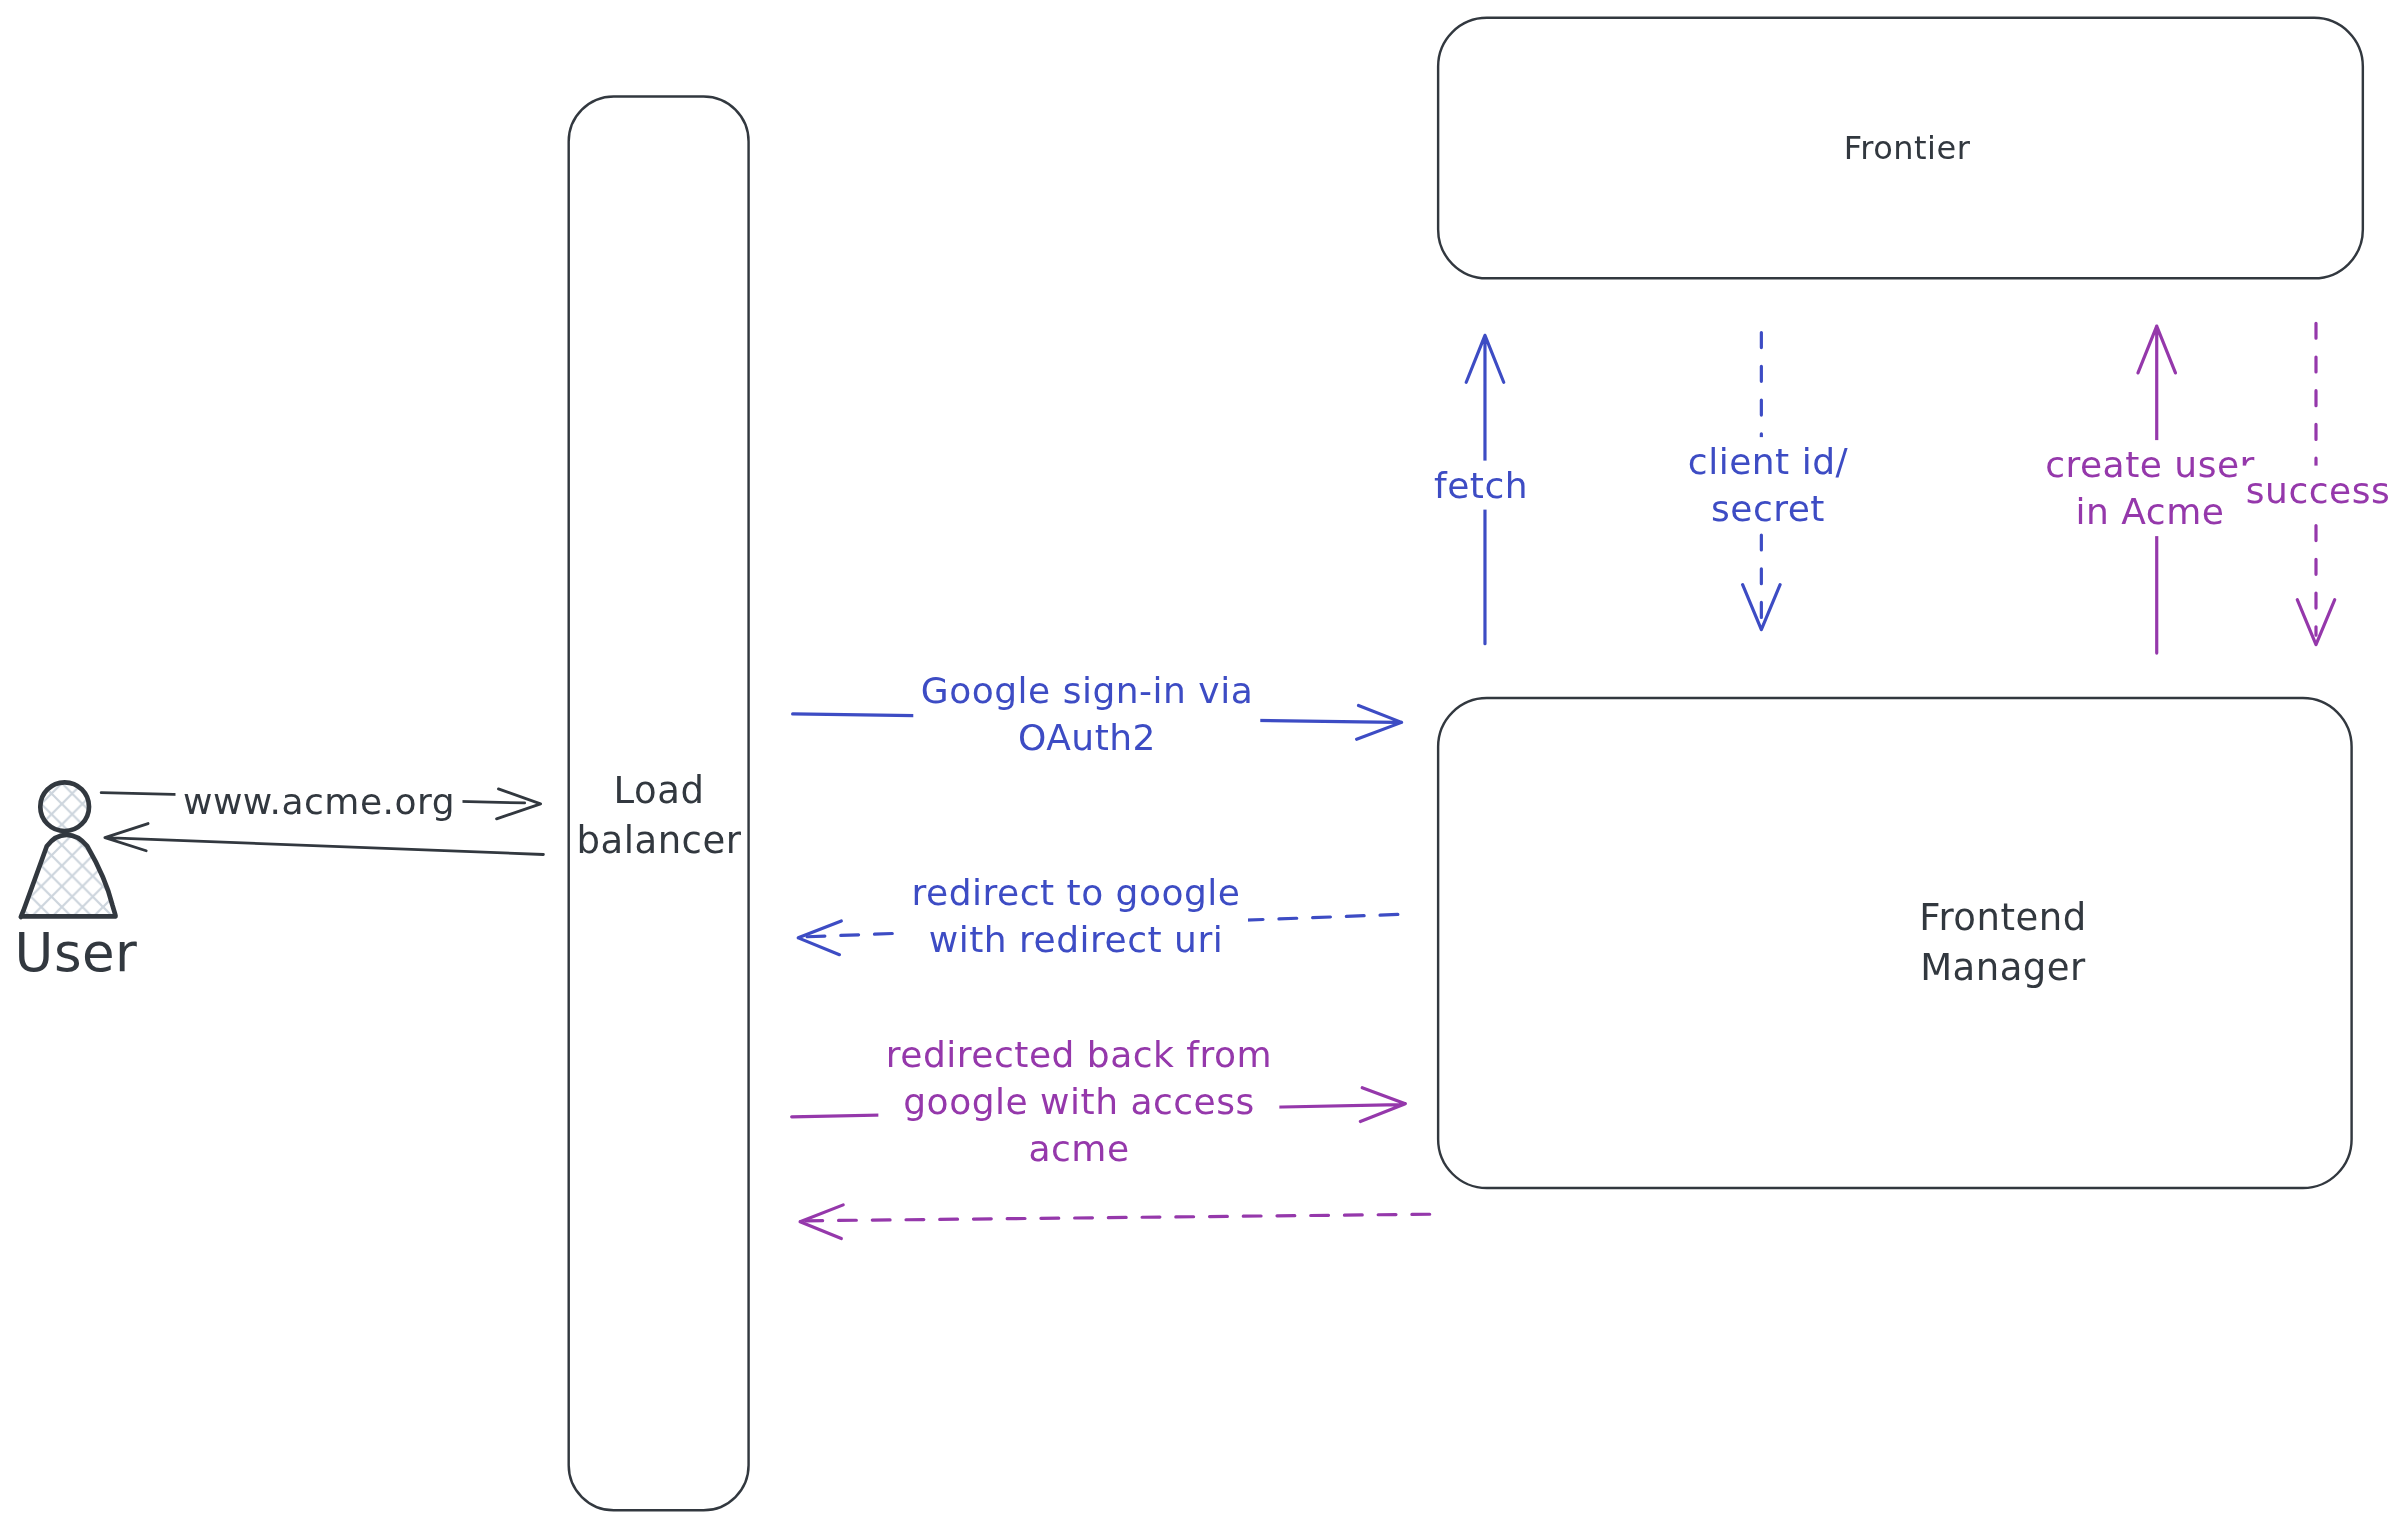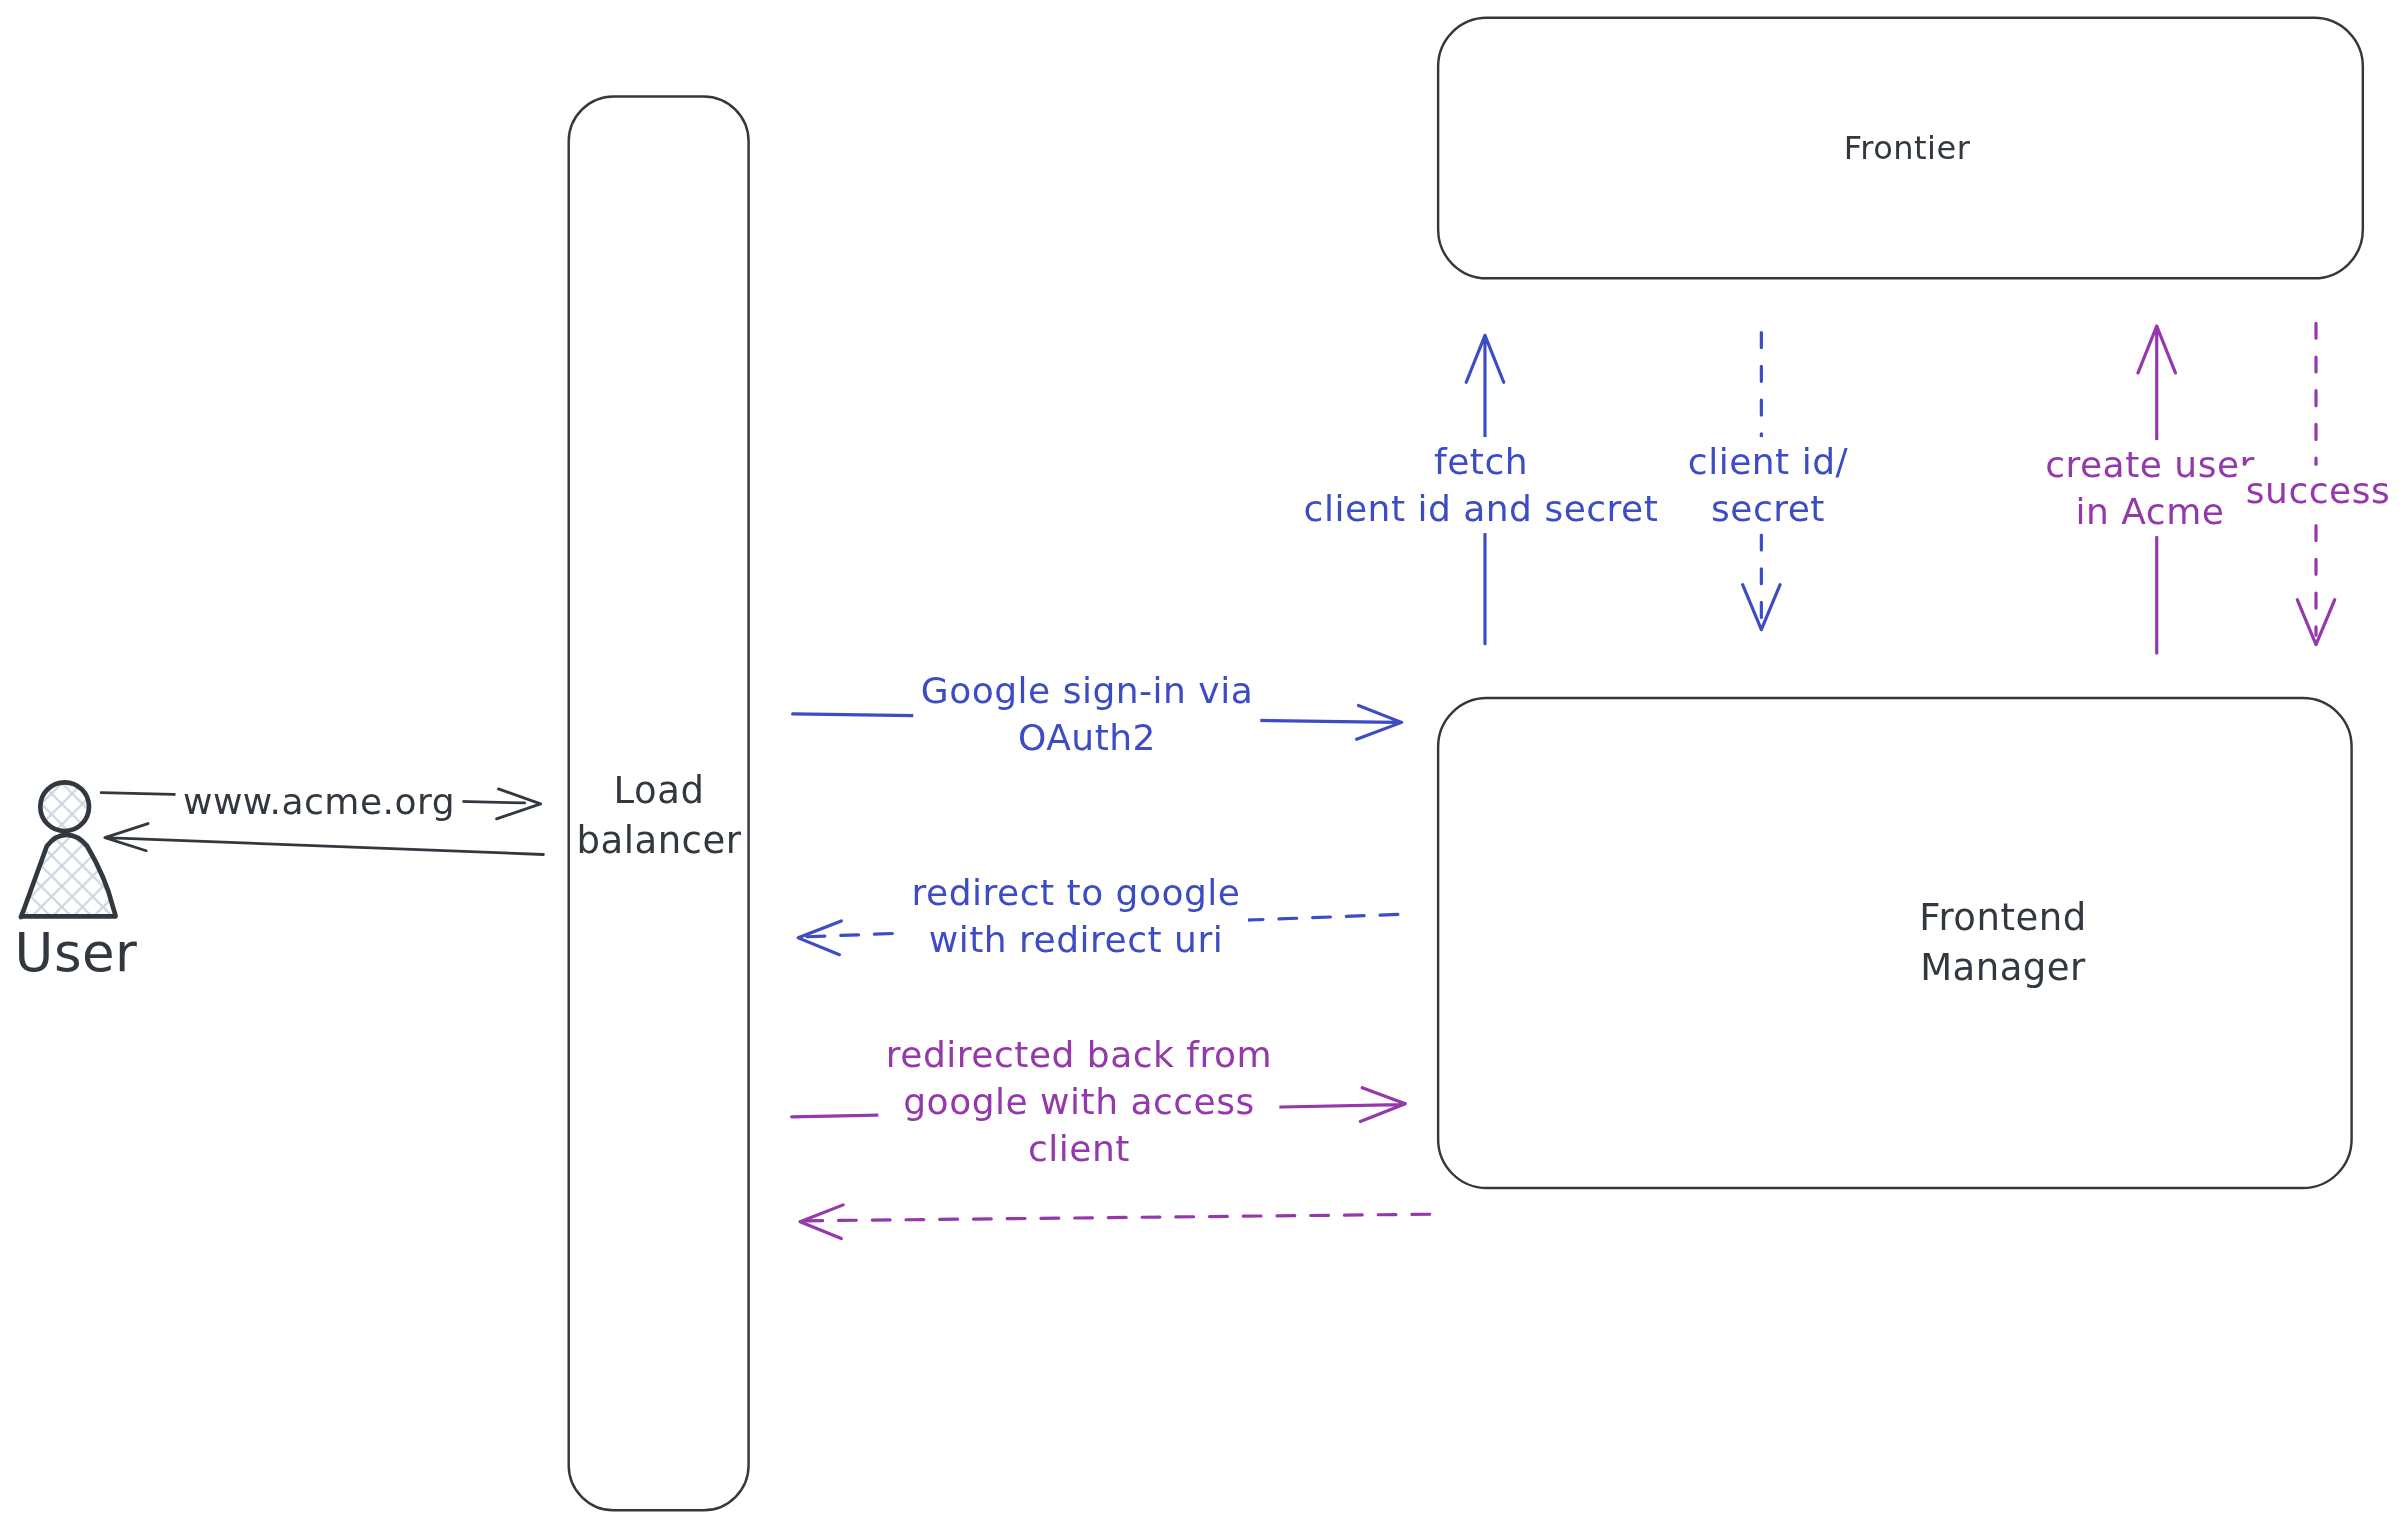--- a/index.html
+++ b/index.html
@@ -120,36 +120,35 @@
     <div>OAuth2</div>
   </div>
 
   <div class="lbl blue on-line" style="left:1076px; top:916px;">
     <div>redirect to google</div>
     <div>with redirect uri</div>
   </div>
 
   <div class="lbl blue on-line" style="left:1481px; top:485px;">
     <div>fetch</div>
-    <div>client id and secret</div>
   </div>
 
   <div class="lbl blue on-line" style="left:1768px; top:485px;">
     <div>client id/</div>
     <div>secret</div>
   </div>
 
   <div class="lbl purple on-line" style="left:2150px; top:488px;">
     <div>create user</div>
     <div>in Acme</div>
   </div>
 
   <div class="lbl purple on-line" style="left:2318px; top:490px;">success</div>
 
   <div class="lbl purple on-line" style="left:1079px; top:1101px;">
     <div>redirected back from</div>
     <div>google with access</div>
-    <div>client</div>
+    <div>acme</div>
   </div>
 
 
 </div>
 
 
 </body></html>

